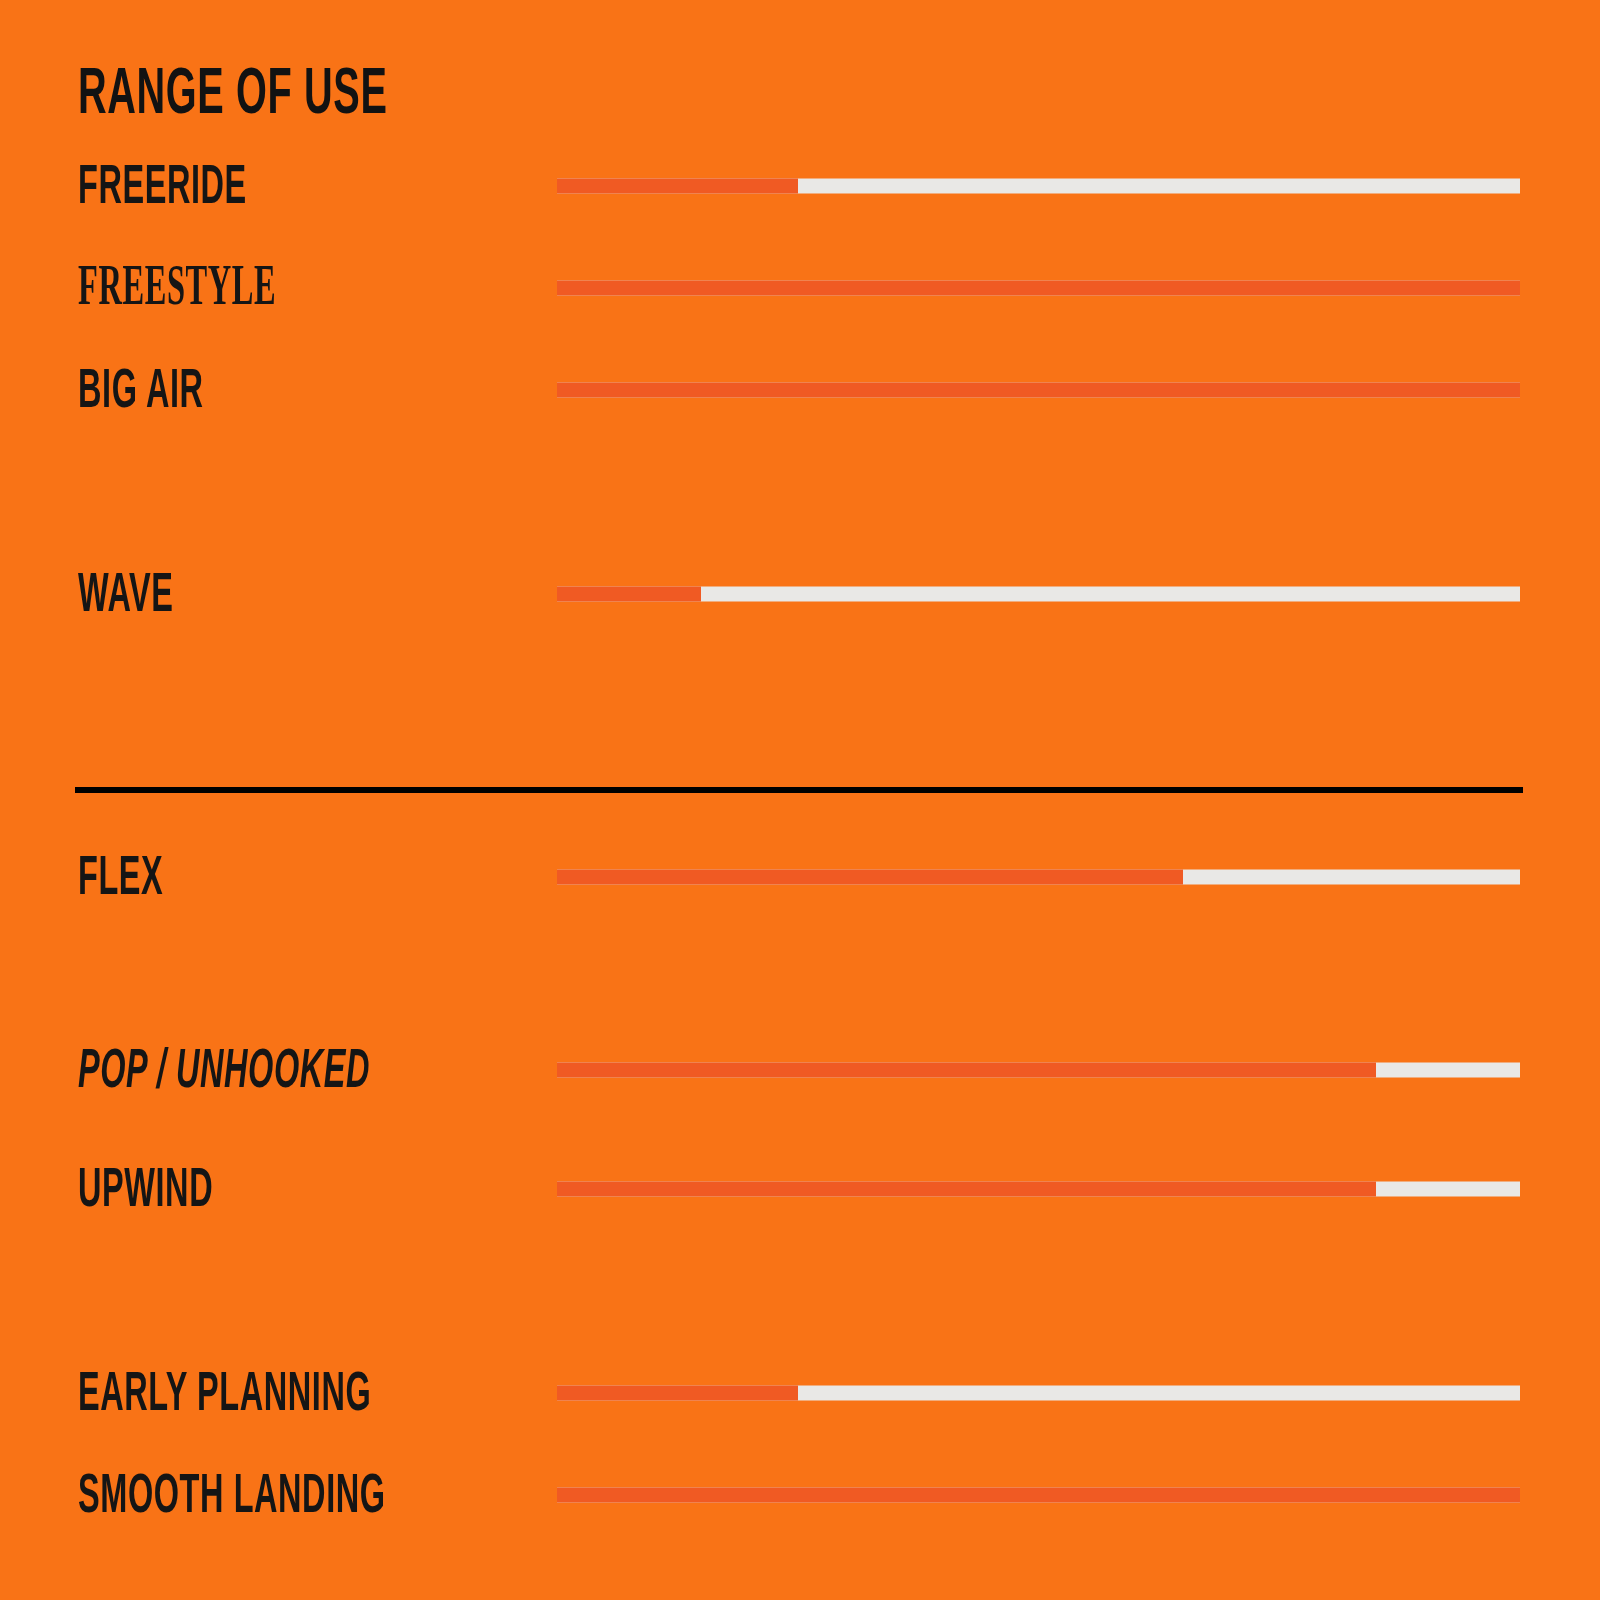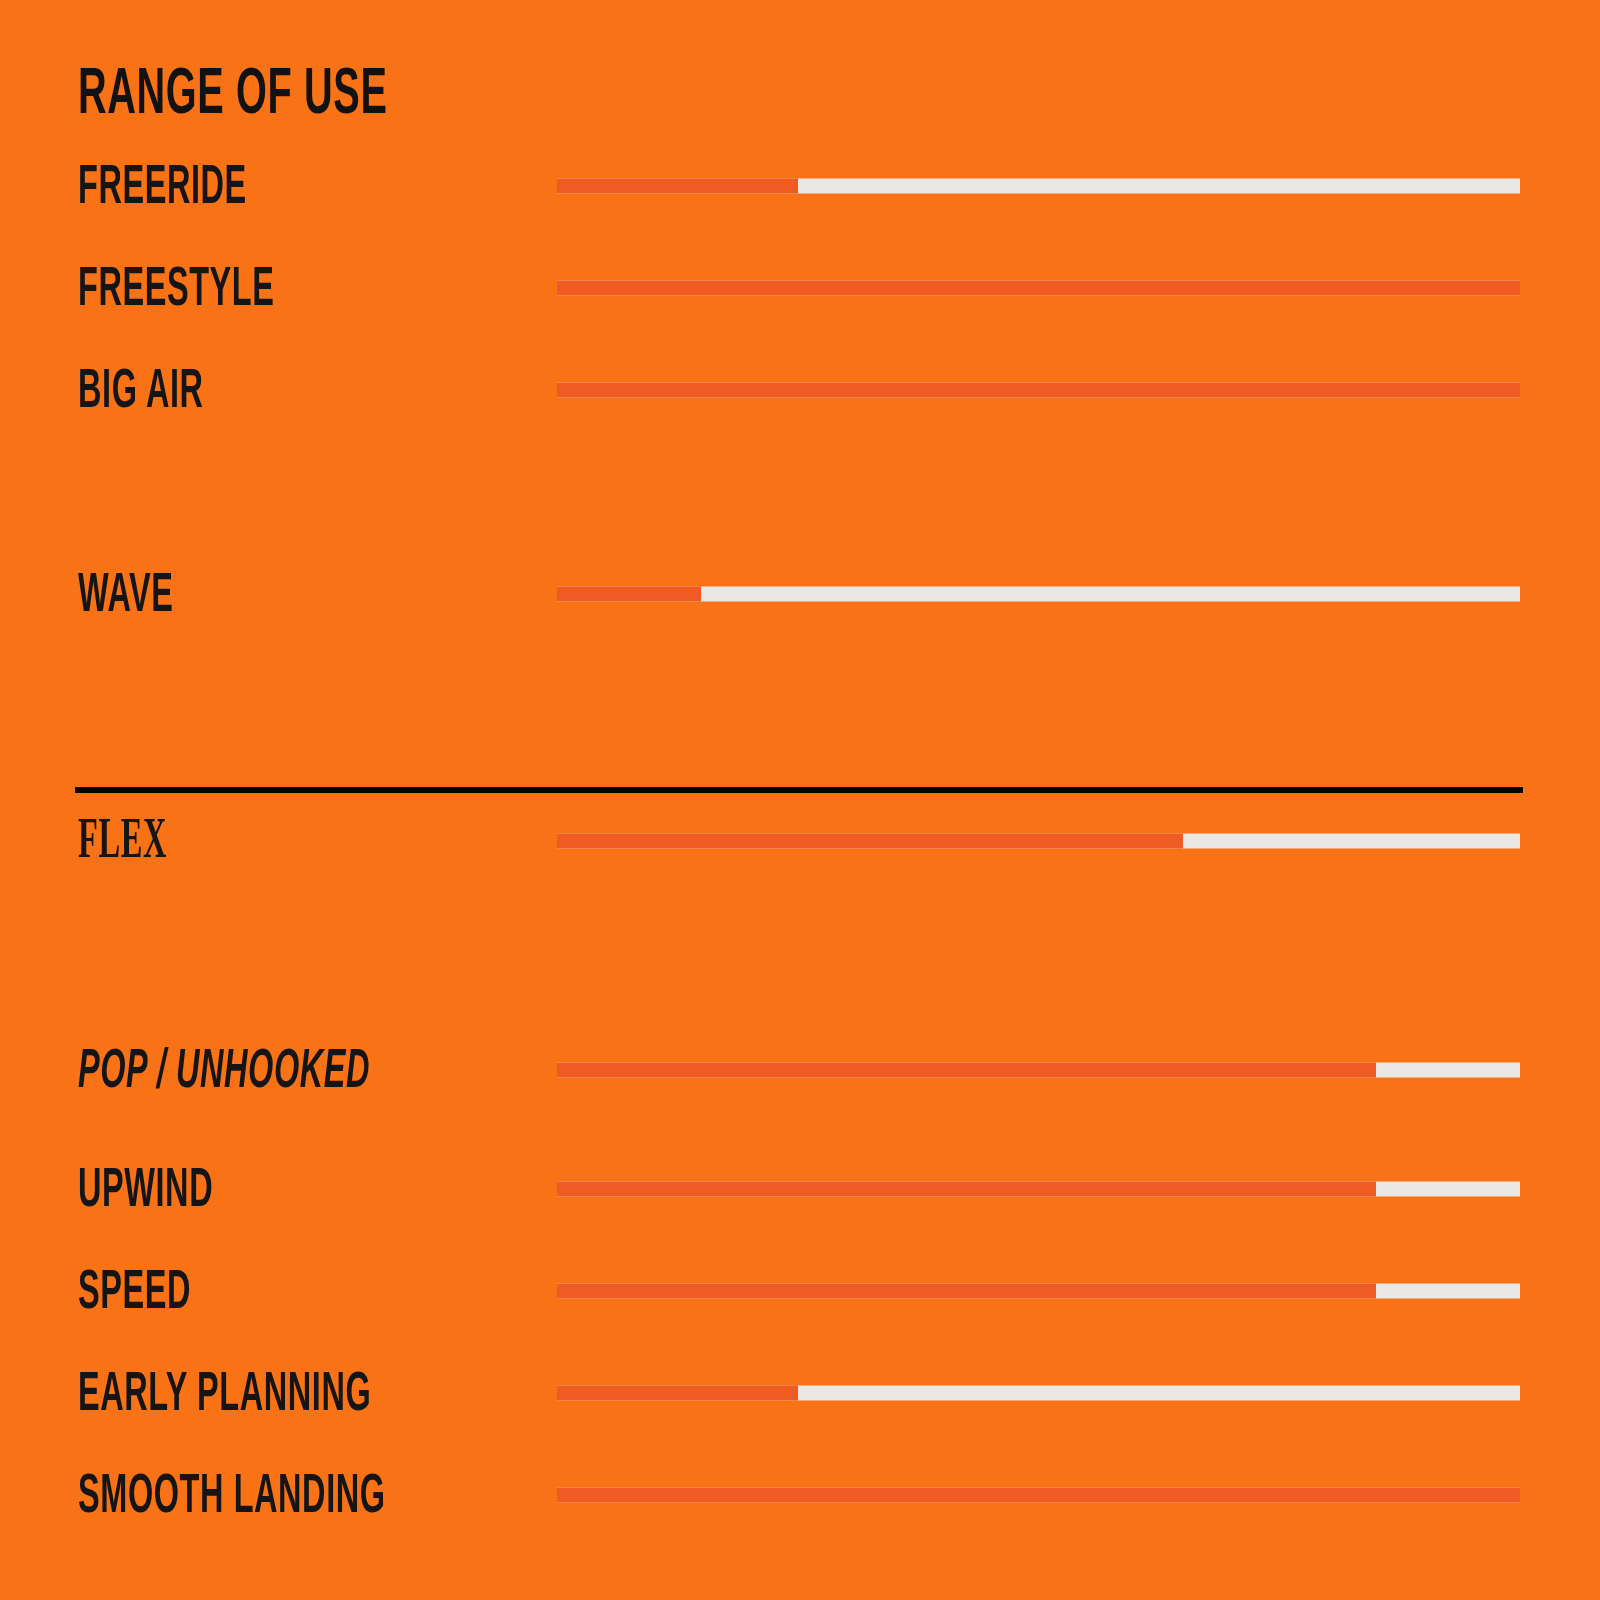--- a/index.html
+++ b/index.html
@@ -90,21 +90,21 @@
 <div class="canvas">
   <h1 class="chart-title">RANGE OF USE</h1>
 
   <div class="section">
       <div class="row" style="top: 156px;">
         <span class="row-label">FREERIDE</span>
         <div class="bar-track" style="background: rgb(233, 232, 230);">
           <div class="bar-fill" style="width: 25%; background: rgb(240, 90, 35);"></div>
         </div>
       </div>
-      <div class="row" style="top: 258px;">
+      <div class="row" style="top: 258px; font-family: Liberation Serif, serif;">
         <span class="row-label">FREESTYLE</span>
         <div class="bar-track" style="background: rgb(233, 232, 230);">
           <div class="bar-fill" style="width: 100%; background: rgb(240, 90, 35);"></div>
         </div>
       </div>
       <div class="row" style="top: 360px;">
         <span class="row-label">BIG AIR</span>
         <div class="bar-track" style="background: rgb(233, 232, 230);">
           <div class="bar-fill" style="width: 100%; background: rgb(240, 90, 35);"></div>
         </div>
@@ -113,40 +113,34 @@
         <span class="row-label">WAVE</span>
         <div class="bar-track" style="background: rgb(233, 232, 230);">
           <div class="bar-fill" style="width: 15%; background: rgb(240, 90, 35);"></div>
         </div>
       </div>
     </div>
 
   <div class="divider"></div>
 
   <div class="section">
-      <div class="row" style="top: 811px; font-family: Liberation Serif, serif;">
+      <div class="row" style="top: 847px;">
         <span class="row-label">FLEX</span>
         <div class="bar-track" style="background: rgb(233, 232, 230);">
           <div class="bar-fill" style="width: 65%; background: rgb(240, 90, 35);"></div>
         </div>
       </div>
       <div class="row" style="top: 1040px; font-style: italic;">
         <span class="row-label">POP / UNHOOKED</span>
         <div class="bar-track" style="background: rgb(233, 232, 230);">
           <div class="bar-fill" style="width: 85%; background: rgb(240, 90, 35);"></div>
         </div>
       </div>
       <div class="row" style="top: 1159px;">
         <span class="row-label">UPWIND</span>
-        <div class="bar-track" style="background: rgb(233, 232, 230);">
-          <div class="bar-fill" style="width: 85%; background: rgb(240, 90, 35);"></div>
-        </div>
-      </div>
-      <div class="row" style="top: 1261px;">
-        <span class="row-label">SPEED</span>
         <div class="bar-track" style="background: rgb(233, 232, 230);">
           <div class="bar-fill" style="width: 85%; background: rgb(240, 90, 35);"></div>
         </div>
       </div>
       <div class="row" style="top: 1363px;">
         <span class="row-label">EARLY PLANNING</span>
         <div class="bar-track" style="background: rgb(233, 232, 230);">
           <div class="bar-fill" style="width: 25%; background: rgb(240, 90, 35);"></div>
         </div>
       </div>

